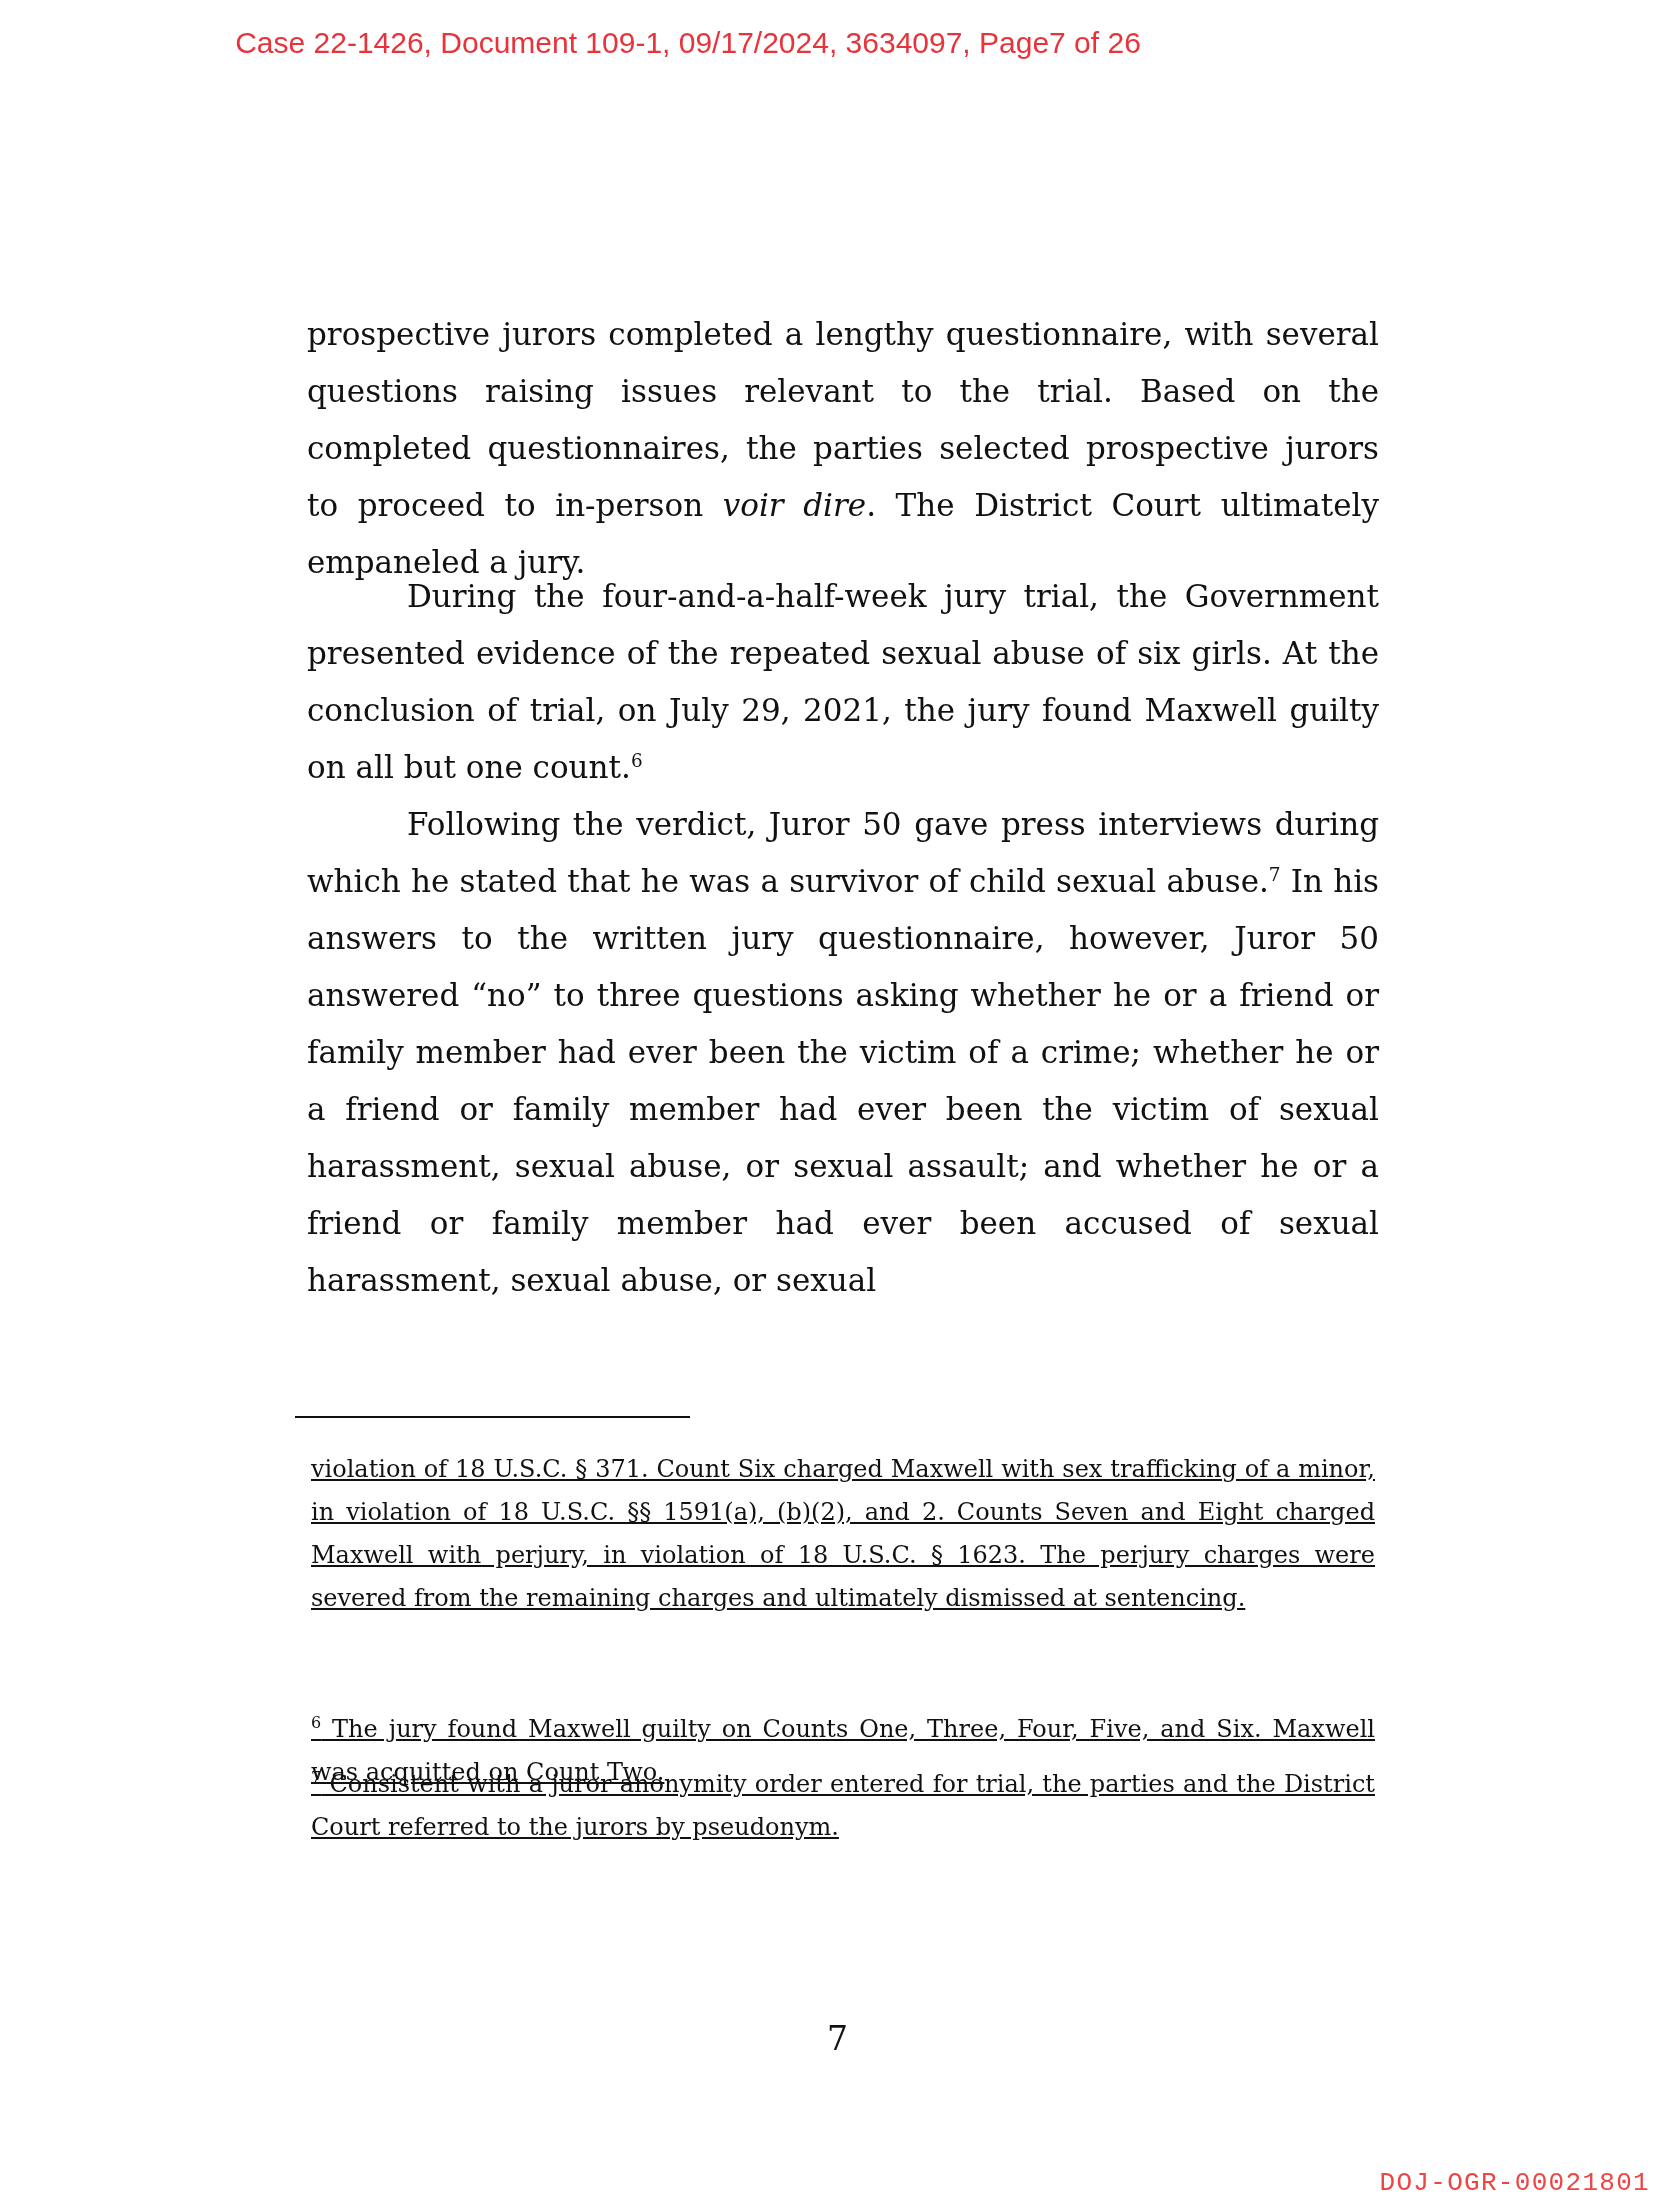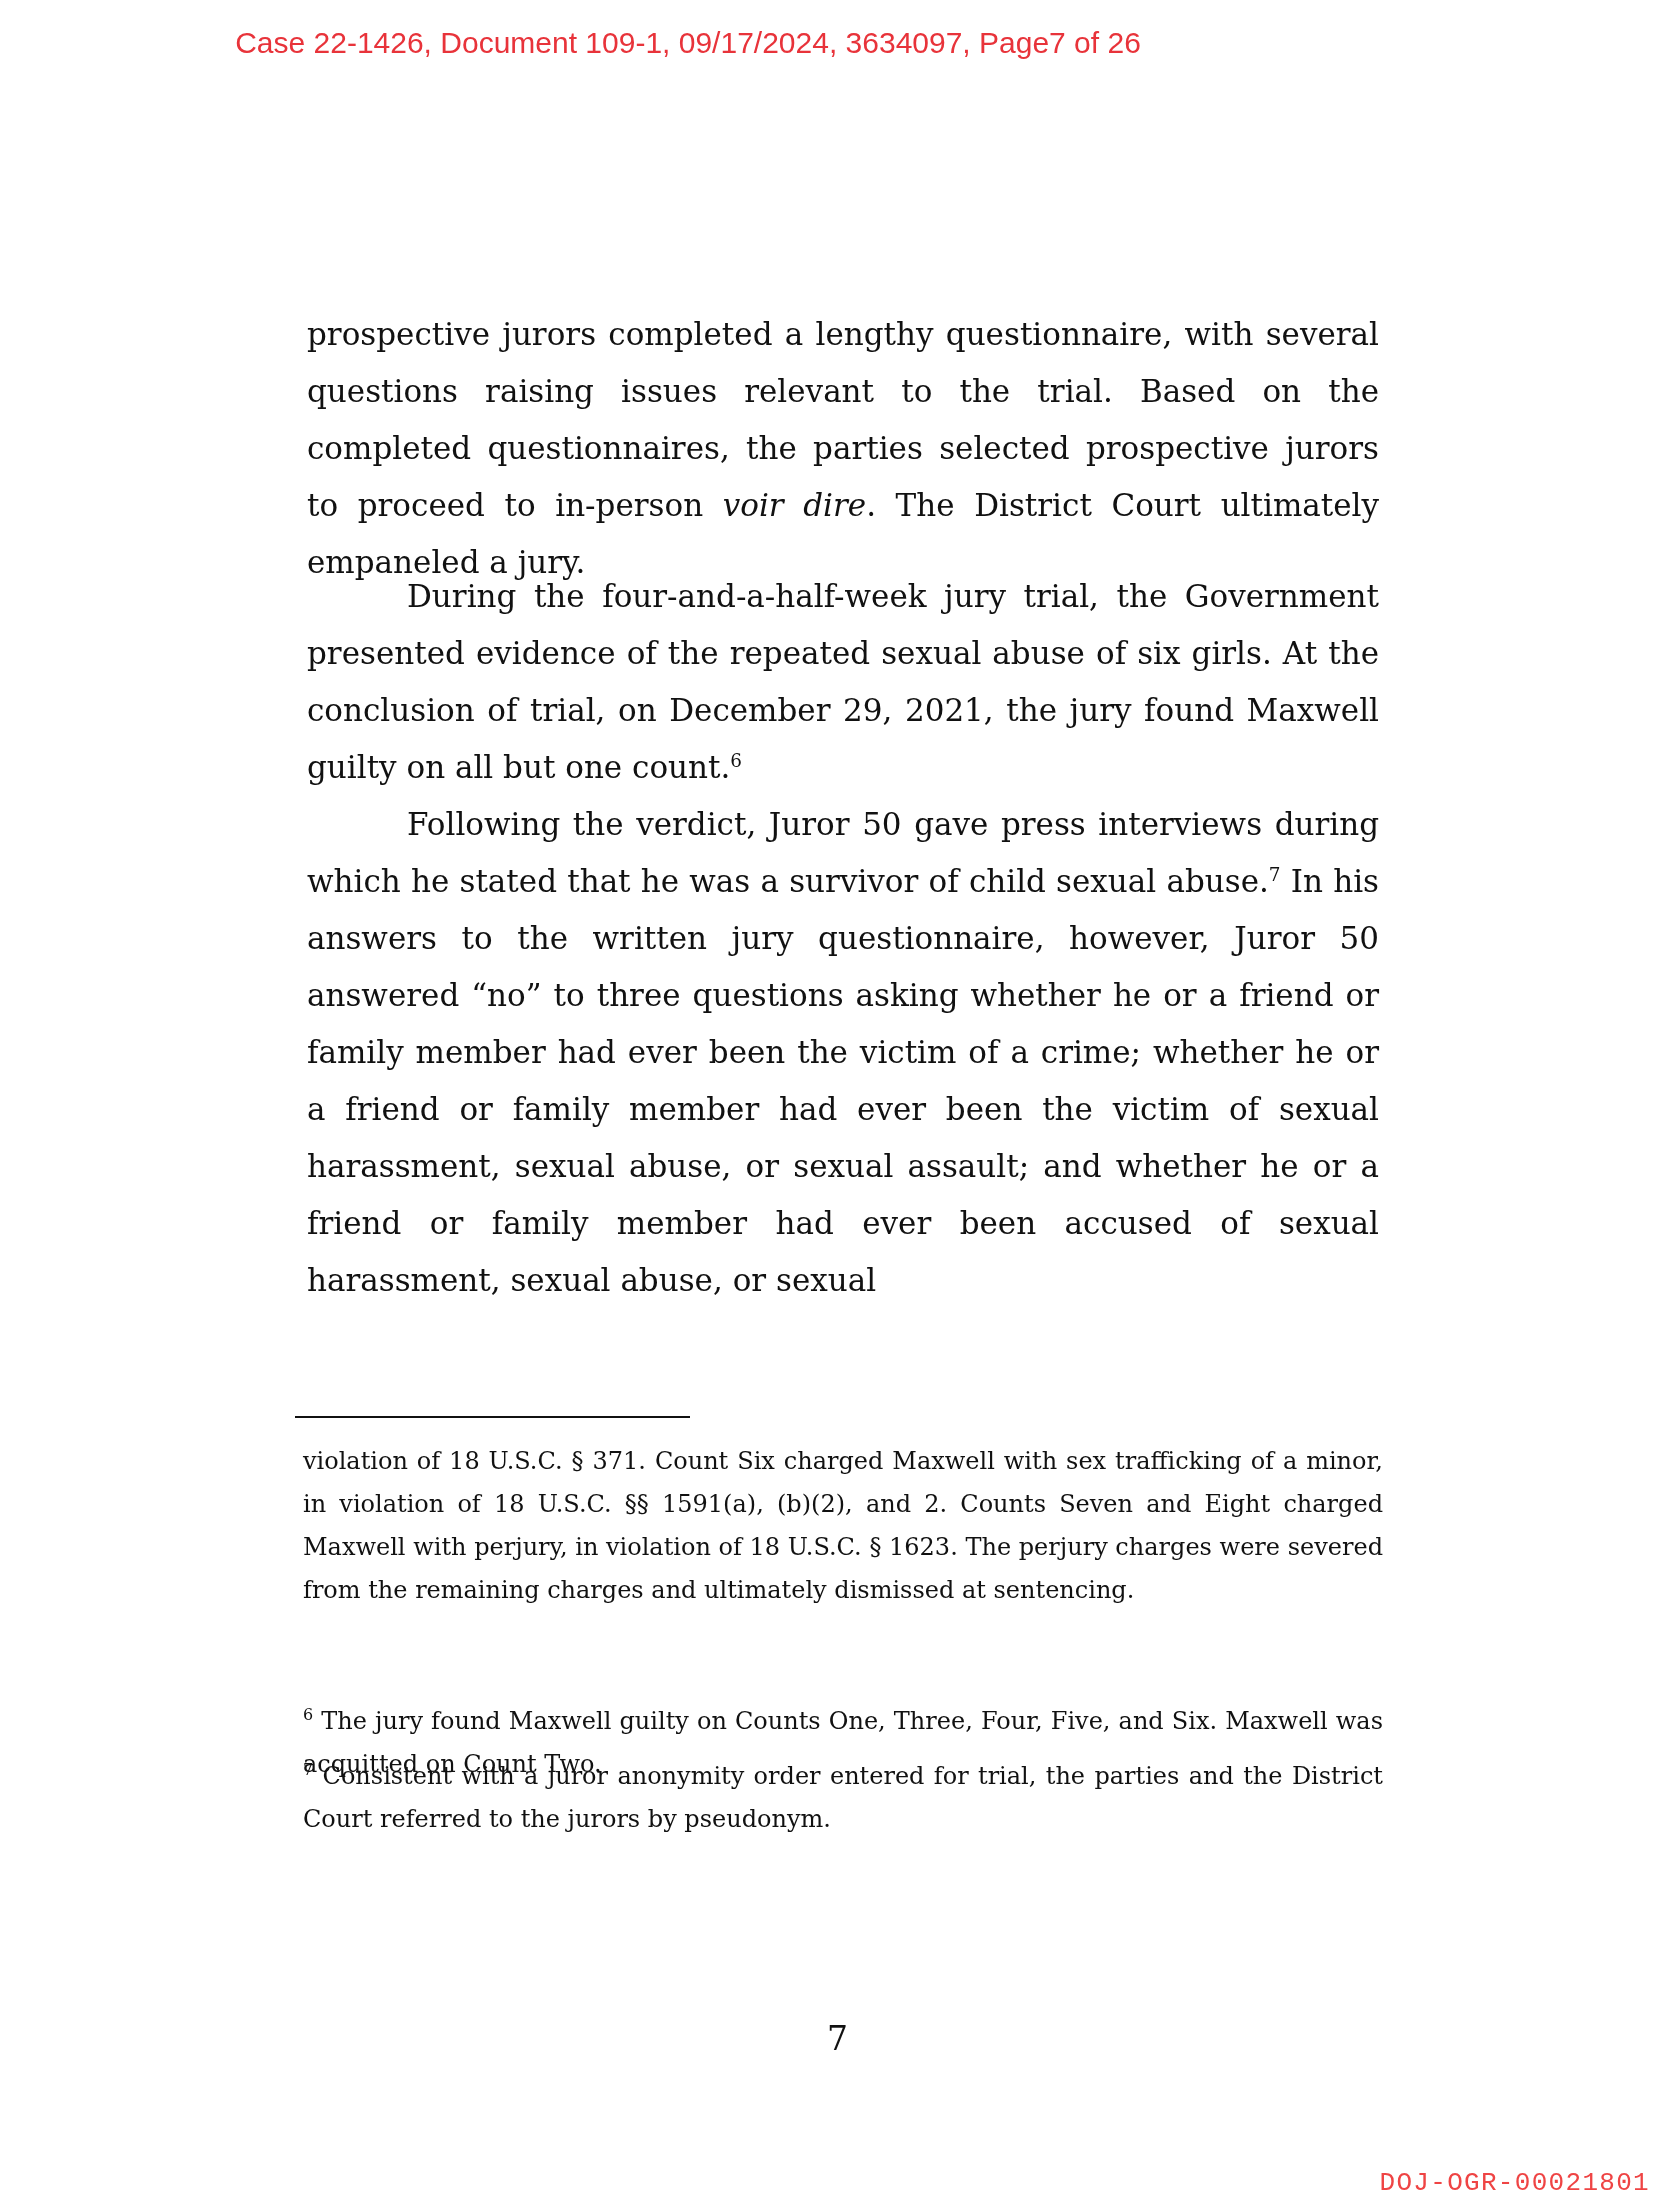--- a/index.html
+++ b/index.html
@@ -58,21 +58,21 @@
     .footnotes {
       position: absolute;
       left: 295px;
       width: 1096px;
       font-family: "DejaVu Serif", serif;
       font-size: 24px;
       color: #111;
       line-height: 43px;
       text-align: justify;
     }
-    .footnotes p { margin: 8px; text-align: justify; }
+    .footnotes p { margin: 16px; text-align: justify; text-decoration: underline; }
     .fn-cont { top: 1432px; }
     .fn6 { top: 1692px; }
     .fn7 { top: 1747px; }
     .fn-mark {
       font-size: 16px;
       vertical-align: super;
       line-height: 0;
     }
     .page-number {
       position: absolute;
@@ -97,21 +97,21 @@
 </head>
 <body>
 
 <div class="header-stamp">Case 22-1426, Document 109-1, 09/17/2024, 3634097, Page7 of 26</div>
 
 <div class="body-text p1">
   <p><span>prospective jurors completed a lengthy questionnaire, with several questions raising issues relevant to the trial. Based on the completed questionnaires, the parties selected prospective jurors to proceed to in-person </span><em>voir dire</em><span>. The District Court ultimately empaneled a jury.</span></p>
 </div>
 
 <div class="body-text p2">
-  <p class="indent"><span>During the four-and-a-half-week jury trial, the Government presented evidence of the repeated sexual abuse of six girls. At the conclusion of trial, on December 29, 2021, the jury found Maxwell guilty on all but one count.</span><sup class="fn">6</sup></p>
+  <p class="indent"><span>During the four-and-a-half-week jury trial, the Government presented evidence of the repeated sexual abuse of six girls. At the conclusion of trial, on July 29, 2021, the jury found Maxwell guilty on all but one count.</span><sup class="fn">6</sup></p>
 </div>
 
 <div class="body-text p3">
   <p class="indent"><span>Following the verdict, Juror 50 gave press interviews during which he stated that he was a survivor of child sexual abuse.</span><sup class="fn">7</sup><span> In his answers to the written jury questionnaire, however, Juror 50 answered “no” to three questions asking whether he or a friend or family member had ever been the victim of a crime; whether he or a friend or family member had ever been the victim of sexual harassment, sexual abuse, or sexual assault; and whether he or a friend or family member had ever been accused of sexual harassment, sexual abuse, or sexual</span></p>
 </div>
 
 <div class="rule"></div>
 
 <div class="footnotes fn-cont">
   <p>violation of 18 U.S.C. § 371. Count Six charged Maxwell with sex trafficking of a minor, in violation of 18 U.S.C. §§ 1591(a), (b)(2), and 2. Counts Seven and Eight charged Maxwell with perjury, in violation of 18 U.S.C. § 1623. The perjury charges were severed from the remaining charges and ultimately dismissed at sentencing.</p>

